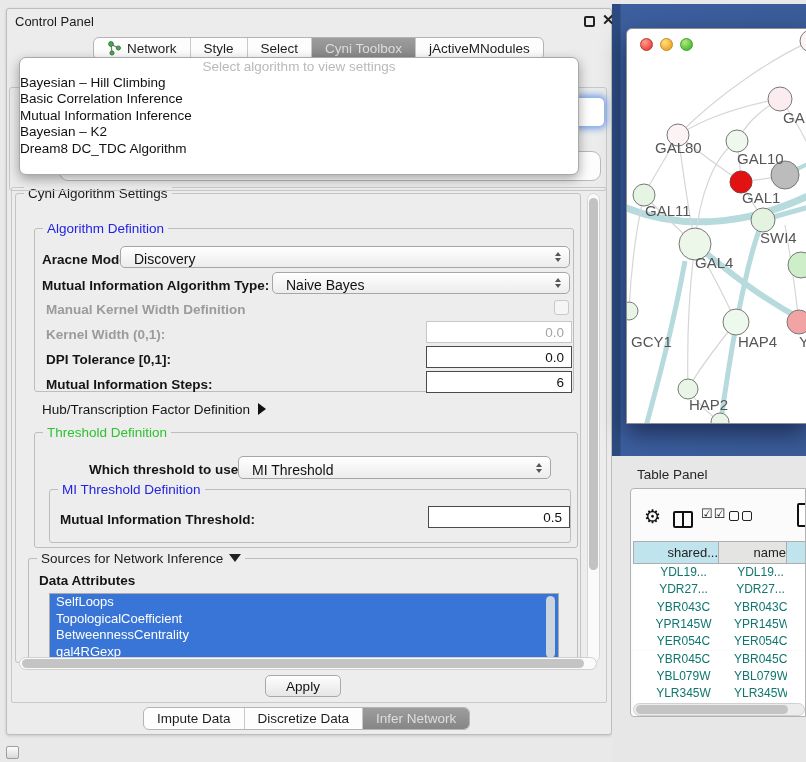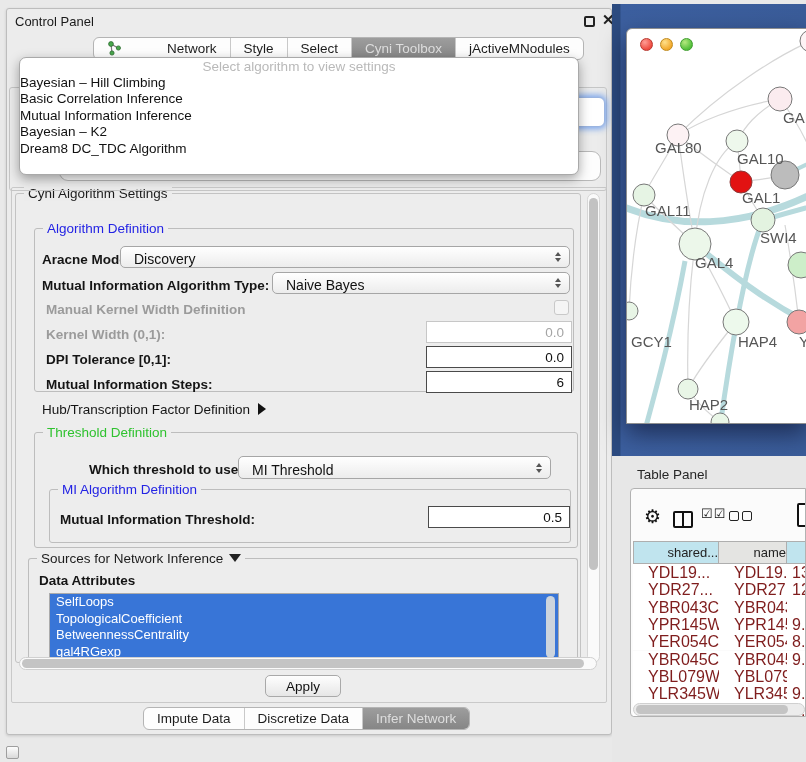--- a/index.html
+++ b/index.html
@@ -8,21 +8,21 @@
   .abs { position:absolute; }
 
   
   #control-panel { left:6px; top:8px; width:606px; height:727px; background:#ececec; border:1px solid #bdbdbd; border-radius:3px; box-shadow:0 1px 3px rgba(0,0,0,.15); }
   .cp-title { left:8px; top:5px; font-size:13px; color:#1a1a1a; }
   .float-btn { left:577px; top:7px; width:11px; height:11px; border:2px solid #222; border-radius:2px; background:#ececec; cursor:pointer; }
   .close-btn { left:595px; top:2px; font-size:15px; font-weight:bold; color:#222; cursor:pointer; }
 
   
   .tabstrip { display:flex; height:23px; background:#fdfdfd; border:1px solid #b4b4b4; border-radius:6px; overflow:hidden; }
-  .tabseg { display:flex; align-items:center; justify-content:center; padding:0 13px; font-size:13.5px; color:#1d1d1d; border-right:1px solid #c9c9c9; cursor:pointer; white-space:nowrap;gap:40px; }
+  .tabseg { display:flex; align-items:center; justify-content:center; padding:0 13px; font-size:13.5px; color:#1d1d1d; border-right:1px solid #c9c9c9; cursor:pointer; white-space:nowrap; }
   .tabseg:last-child { border-right:none; }
   .tabseg.sel { background:linear-gradient(#9d9d9d,#868686); color:#dedede; }
   #top-tabs { left:86px; top:28px; }
   #bottom-tabs { left:136px; top:698px; }
 
   
   #algo-popup { left:12px; top:48px; width:560px; height:118px; background:#fff; border:1px solid #a9a9a9; border-radius:7px; box-shadow:0 4px 12px rgba(0,0,0,.35); z-index:40; padding-top:1px; }
   .popup-prompt { text-align:center; color:#b9b9b9; font-size:13.5px; height:16px; line-height:16px; }
   .popup-item { height:16.4px; line-height:16.4px; font-size:13.5px; color:#111; cursor:pointer; }
   .popup-item.bold { font-weight:bold; }
@@ -82,21 +82,21 @@
   .ticon { position:absolute; top:22px; cursor:pointer; }
   #gear-ic { left:13px; top:16px; font-size:19px; color:#111; }
   #split-ic { left:42px; width:20px; height:17px; border:2px solid #111; border-radius:2px; }
   #split-ic::after { content:""; position:absolute; left:7px; top:0; width:2px; height:13px; background:#111; }
   .chkpair { font-size:13px; color:#111; letter-spacing:1px; }
   #unchk-ic span { display:inline-block; width:10px; height:10px; border:1.5px solid #222; border-radius:2px; margin-right:3px; }
   #doc-ic { left:166px; top:14px; width:18px; height:24px; border:2px solid #111; border-radius:2px; background:#fff; }
 
   .thead { position:absolute; top:52px; height:23px; display:flex; align-items:center; justify-content:flex-end; font-size:13px; color:#222; border:1px solid #aeaeae; border-left:none; cursor:pointer; }
   .trow { position:absolute; left:2px; width:220px; height:17.3px; display:flex; background:#fff; cursor:default; }
-  .tcell { height:17.3px; line-height:17.3px; font-size:16px; color:#7f1d1d; padding-left:15px; overflow:hidden; white-space:nowrap; }
+  .tcell { height:17.3px; line-height:17.3px; font-size:12px; color:#0f766e; padding-left:15px; overflow:hidden; white-space:nowrap;text-align:center; }
   .c1 { width:86px; } .c2 { width:68px; } .c3 { width:66px; padding-left:5px; }
 
   #mini-icon { left:6px; top:746px; width:13px; height:13px; border:1px solid #9e9e9e; border-radius:2px; background:linear-gradient(#fdfdfd,#d9d9d9); cursor:pointer; }
 
   svg text { font-family:"Liberation Sans", sans-serif; font-size:15px; fill:#565656; }
   .net-icon { width:15px; height:15px; margin-right:5px; }
 </style>
 </head>
 <body>
 
@@ -201,21 +201,21 @@
       <div class="lbl" style="left:54px;top:29px;">Which threshold to use:</div>
       <div class="combo" style="left:203px;top:23px;width:313px;height:23px;">
         <span>MI Threshold</span>
         <span class="arrows">
             <i class="up"></i>
             <i class="dn"></i>
           </span>
       </div>
 
       <div class="grp" style="left:14px;top:56px;width:522px;height:54px;border-color:#bdbdbd;">
-        <span class="legend blue" style="left:8px;background:#ededed;">MI Algorithm Definition</span>
+        <span class="legend blue" style="left:8px;background:#ededed;">MI Threshold Definition</span>
         <div class="lbl" style="left:10px;top:22px;">Mutual Information Threshold:</div>
         <div class="tfield dark" style="left:378px;top:16px;width:142px;height:22px;">
           <span>0.5</span>
         </div>
       </div>
     </div>
 
     <div class="grp" style="left:12px;top:364px;width:550px;height:104px;border-bottom:none;border-color:#bdbdbd;">
       <span class="legend" style="left:8px;background:#ededed;cursor:pointer;">
         <span>Sources for Network Inference</span><span class="tri-down"></span>

